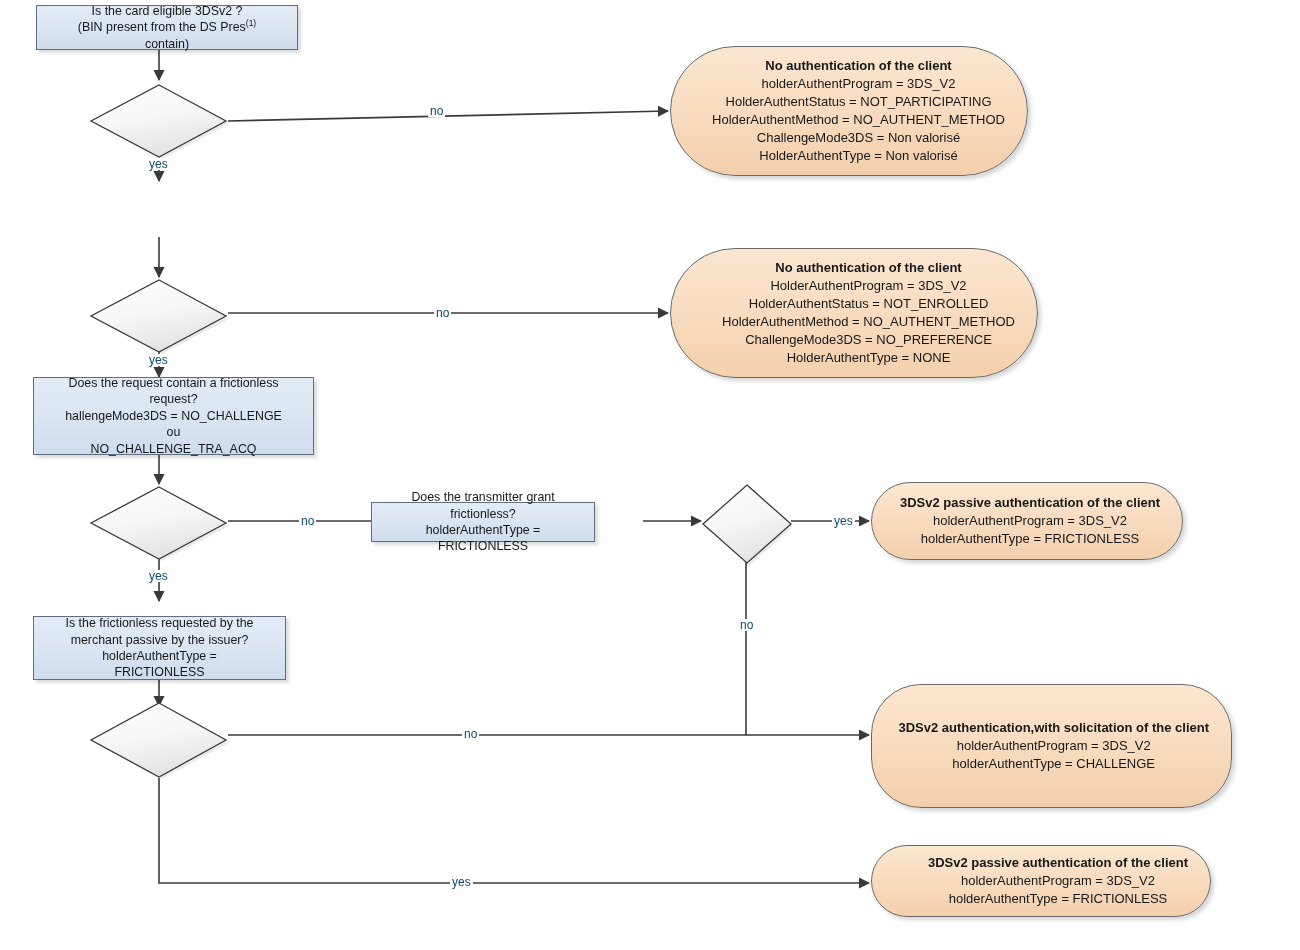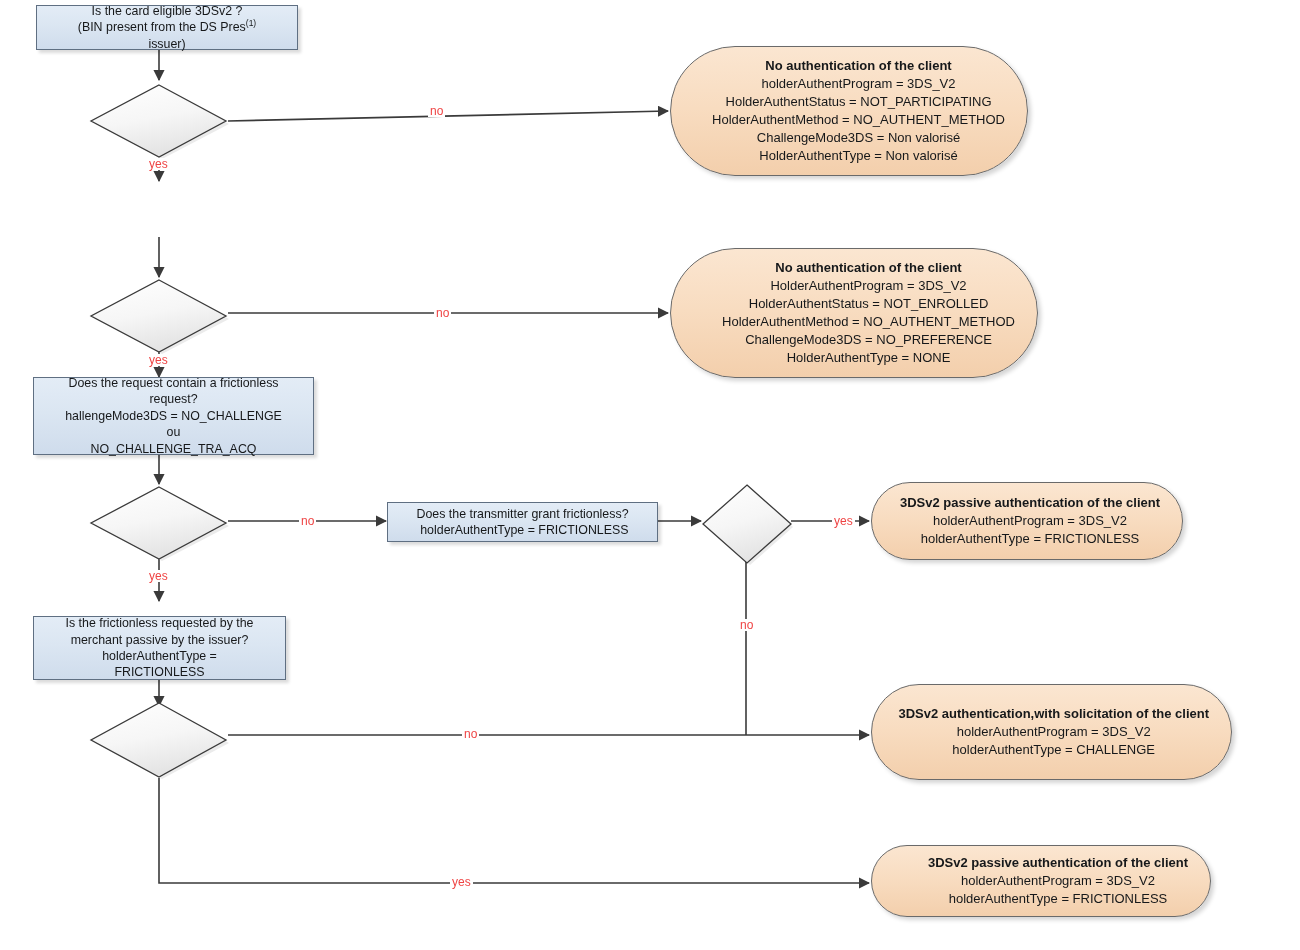--- a/index.html
+++ b/index.html
@@ -46,21 +46,21 @@
   .obox .hd{font-weight:bold;}
 
   
   .dia{position:absolute;}
   .dia svg{display:block;overflow:visible;}
 
   
   .elabel{
     position:absolute;
     font-size:12px;
-    color:#ef4444;
+    color:#0c4a6e;
     background:#ffffff;
     padding:0 2px;
     line-height:1;
     white-space:nowrap;
   }
   sup{font-size:8.5px;vertical-align:super;line-height:0;}
 </style>
 </head>
 <body>
 
@@ -145,36 +145,36 @@
     <svg width="142" height="80" viewBox="0 0 142 80">
       <polygon points="71,4 138,40 71,76 4,40" fill="#d8d8d8" transform="translate(3,3)" opacity="0.5"></polygon>
       <polygon points="71,3 138,40 71,77 3,40" fill="url(#dg)" stroke="#3a3a3a" stroke-width="1.3"></polygon>
     </svg>
   </div>
 
   <div class="pbox" style="left:36px;top:5px;width:262px;height:45px;">
     <div>
       <div>Is the card eligible 3DSv2 ?</div>
       <div>
-        <span>(BIN present from the DS Pres</span><sup>(1)</sup><span> issuer)</span>
+        <span>(BIN present from the DS Pres</span><sup>(1)</sup><span> contain)</span>
       </div>
     </div>
   </div>
 
 
   <div class="pbox" style="left:33px;top:377px;width:281px;height:78px;">
     <div>
       <div>Does the request contain a frictionless</div>
       <div>request?</div>
       <div>hallengeMode3DS = NO_CHALLENGE ou</div>
       <div>NO_CHALLENGE_TRA_ACQ</div>
     </div>
   </div>
 
-  <div class="pbox" style="left:387px;top:502px;width:271px;height:40px;text-align:right;">
+  <div class="pbox" style="left:371px;top:502px;width:224px;height:40px;">
     <div>
       <div>Does the transmitter grant frictionless?</div>
       <div>holderAuthentType = FRICTIONLESS</div>
     </div>
   </div>
 
   <div class="pbox" style="left:33px;top:616px;width:253px;height:64px;">
     <div>
       <div>Is the frictionless requested by the</div>
       <div>merchant passive by the issuer?</div>
@@ -205,21 +205,21 @@
   </div>
 
   <div class="obox" style="left:871px;top:482px;width:312px;height:78px;border-radius:39px;">
     <div>
       <div class="hd">3DSv2 passive authentication of the client</div>
       <div>holderAuthentProgram = 3DS_V2</div>
       <div>holderAuthentType = FRICTIONLESS</div>
     </div>
   </div>
 
-  <div class="obox" style="left:871px;top:684px;width:361px;height:96px;border-radius:50px;">
+  <div class="obox" style="left:871px;top:684px;width:361px;height:124px;border-radius:50px;">
     <div>
       <div class="hd">3DSv2 authentication,with solicitation of the client</div>
       <div>holderAuthentProgram = 3DS_V2</div>
       <div>holderAuthentType = CHALLENGE</div>
     </div>
   </div>
 
   <div class="obox" style="left:871px;top:845px;width:340px;height:72px;border-radius:36px;">
     <div>
       <div class="hd">3DSv2 passive authentication of the client</div>

